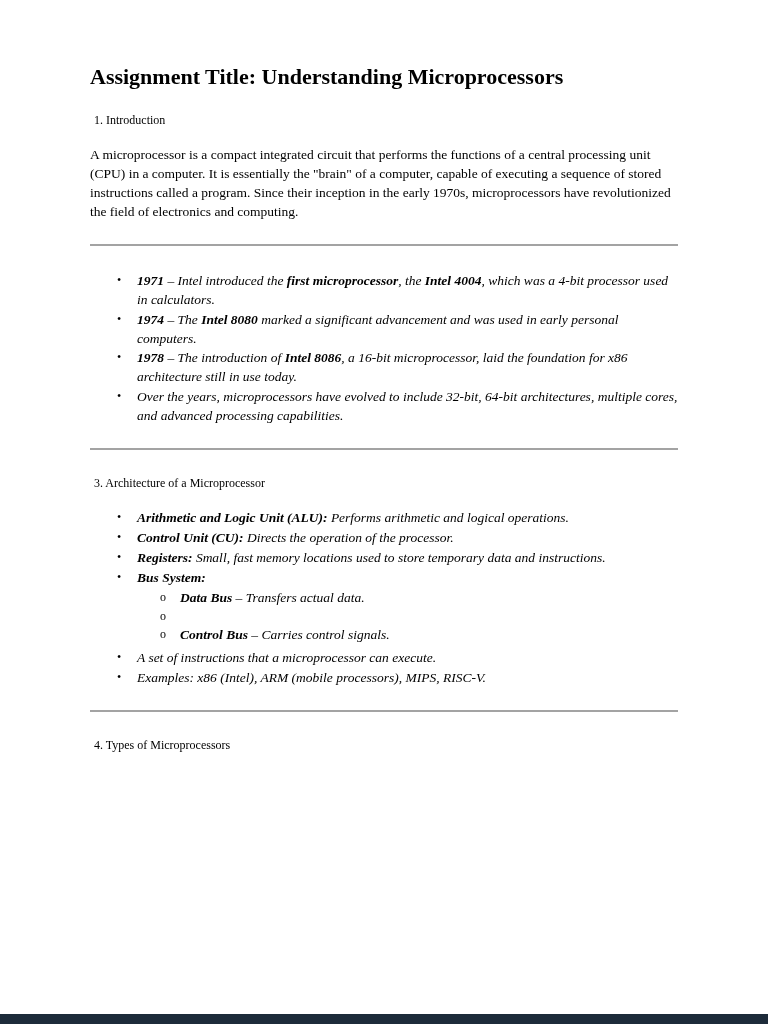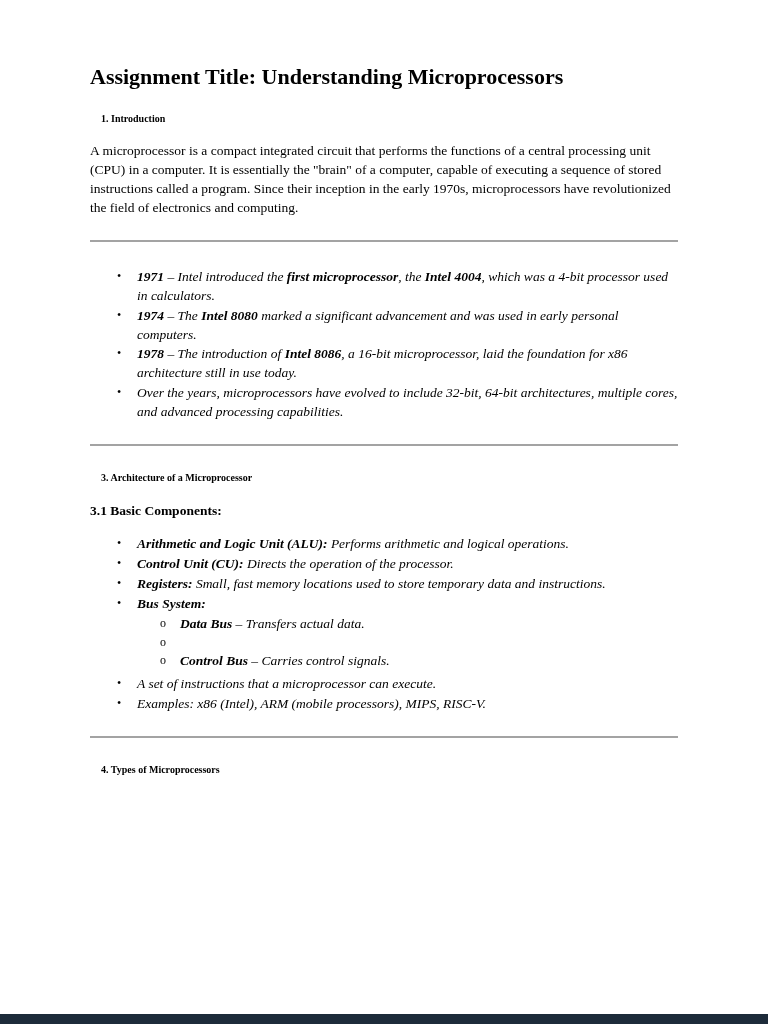--- a/index.html
+++ b/index.html
@@ -20,23 +20,23 @@
     padding: 64px 90px 0 90px;
     background: #ffffff;
   }
   .doc-title {
     font-size: 22px;
     font-weight: bold;
     line-height: 1.15;
     margin-bottom: 24px;
   }
   .sec-heading {
-    font-size: 10px;
-    font-weight: bold;
-    margin: 10px 0 18px 11px;
+    font-size: 12px;
+    font-weight: normal;
+    margin: 10px 0 18px 4px;
   }
   .sub-heading {
     font-size: 13.5px;
     font-weight: bold;
     margin: 20px 0 16px 0;
   }
   .para {
     font-size: 13.5px;
     line-height: 1.4;
   }
@@ -101,21 +101,20 @@
         <span class="li-text">Over the years, microprocessors have evolved to include 32-bit, 64-bit architectures, multiple cores, and advanced processing capabilities.</span>
       </div>
     </div>
   </section>
 
   <hr class="rule">
 
   <section>
     <h2 class="sec-heading">3. Architecture of a Microprocessor</h2>
 
-    <h3 class="sub-heading">3.1 Basic Components:</h3>
     <div class="list">
       <div class="row">
         <span class="marker">•</span>
         <span class="li-text"><b>Arithmetic and Logic Unit (ALU):</b> Performs arithmetic and logical operations.</span>
       </div>
       <div class="row">
         <span class="marker">•</span>
         <span class="li-text"><b>Control Unit (CU):</b> Directs the operation of the processor.</span>
       </div>
       <div class="row">

